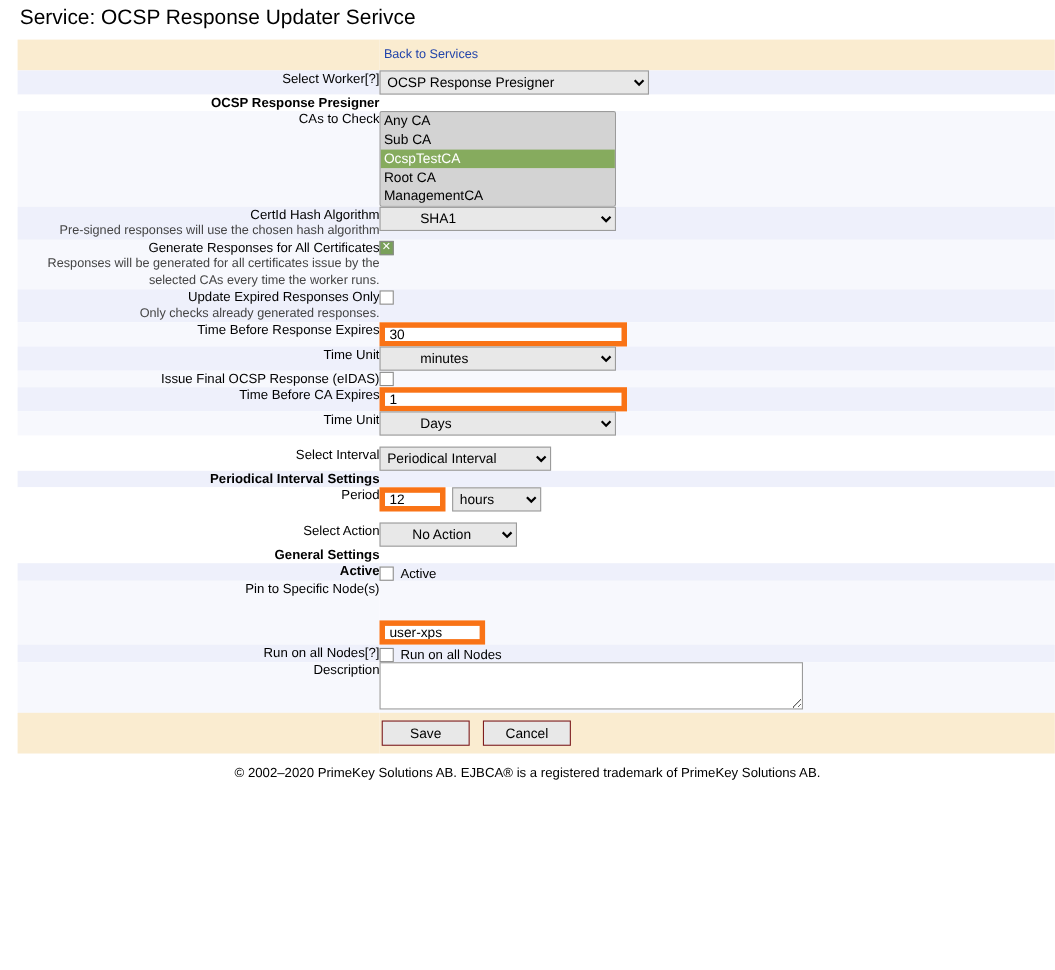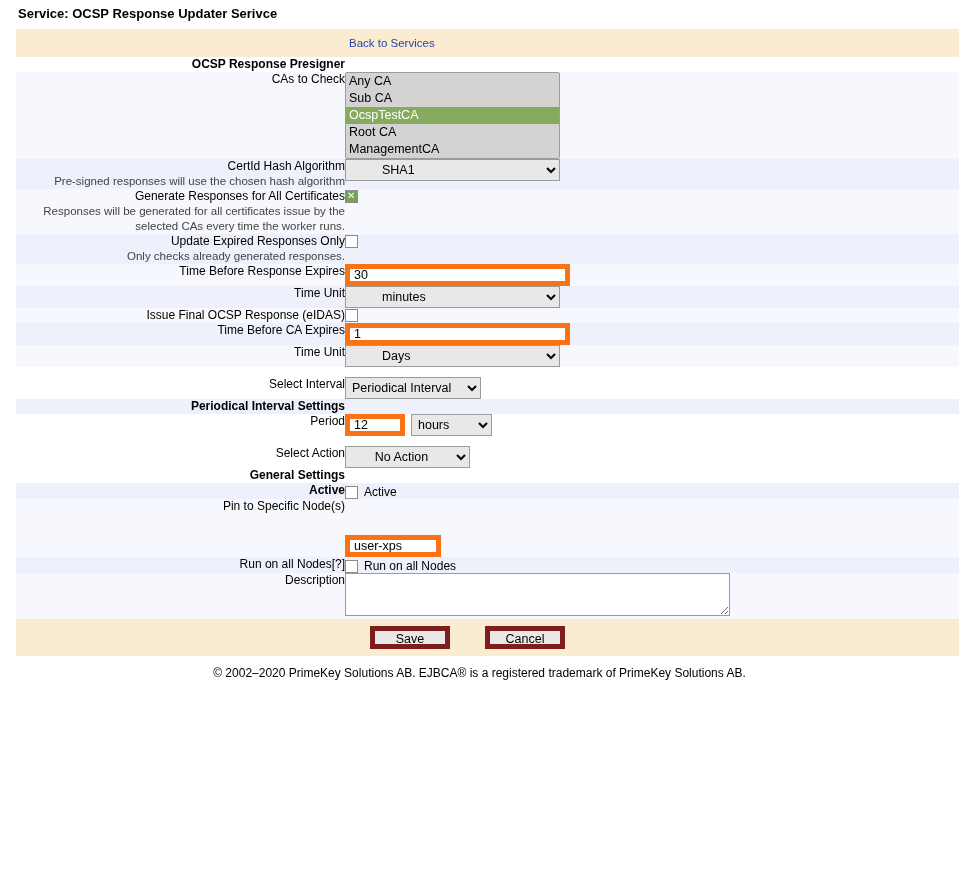--- a/index.html
+++ b/index.html
@@ -25,22 +25,22 @@
     margin: 0;
     padding: 0 0 0 14px;
     font-size: 17px;
     color: #33558a;
     line-height: 22px;
     font-weight: bold;
   }
   .service-title {
     margin: 0;
     padding: 6px 0 8px 18px;
-    font-size: 13px;
-    font-weight: bold;
+    font-size: 19px;
+    font-weight: normal;
     color: #000;
   }
   table.form {
     border-collapse: collapse;
     width: 943px;
     margin-left: 16px;
     table-layout: fixed;
   }
   table.form td {
     vertical-align: top;
@@ -88,21 +88,21 @@
     font-size: 12.5px;
     height: 22px;
     padding: 1px 2px;
     border: 1px solid #9b9b9b;
     background: #e8e8e8;
     color: #000;
     box-sizing: border-box;
   }
   select.w245 { width: 245px; }
   select.w215 { width: 215px; padding-left: 32px; }
-  select.w135 { width: 136px; }
+  select.w135 { width: 156px; }
   select.w125 { width: 125px; text-align: center; }
   select.w80 { width: 81px; }
 
   select.multi {
     font-family: "Liberation Sans", sans-serif;
     font-size: 12.5px;
     width: 215px;
     border: 1px solid #9b9b9b;
     background: #d3d3d3;
     padding: 0;
@@ -176,27 +176,26 @@
 
   .btnrow {
     padding: 7px 0 7px 2px;
     display: flex;
     gap: 12px;
   }
   button.btn {
     font-family: "Liberation Sans", sans-serif;
     font-size: 12.5px;
     background: #e8e8e8;
-    border: 5px solid #7f1d1d;
+    border: 1px solid #7f1d1d;
     height: 23px;
     min-width: 80px;
     padding: 1px 14px;
     color: #000;
     cursor: pointer;
-    margin-left: 23px;
   }
   .footer {
     text-align: center;
     font-size: 12px;
     color: #000;
     padding-top: 10px;
   }
   .inline-pair {
     display: flex;
     align-items: center;
@@ -218,20 +217,28 @@
     </colgroup>
     <tbody>
 
       <tr class="headrow">
         <td class="label"></td>
         <td class="field tight">
           <a class="backlink" href="#">Back to Services</a>
         </td>
       </tr>
 
+      <tr class="rowA">
+        <td class="label">Select Worker[?]</td>
+        <td class="field">
+          <select class="styled w245">
+            <option>OCSP Response Presigner</option>
+          </select>
+        </td>
+      </tr>
 
       <tr class="plain">
         <td class="label bold">OCSP Response Presigner</td>
         <td class="field"></td>
       </tr>
 
       <tr class="rowB">
         <td class="label">CAs to Check</td>
         <td class="field">
           <select class="multi" size="5" multiple="">

